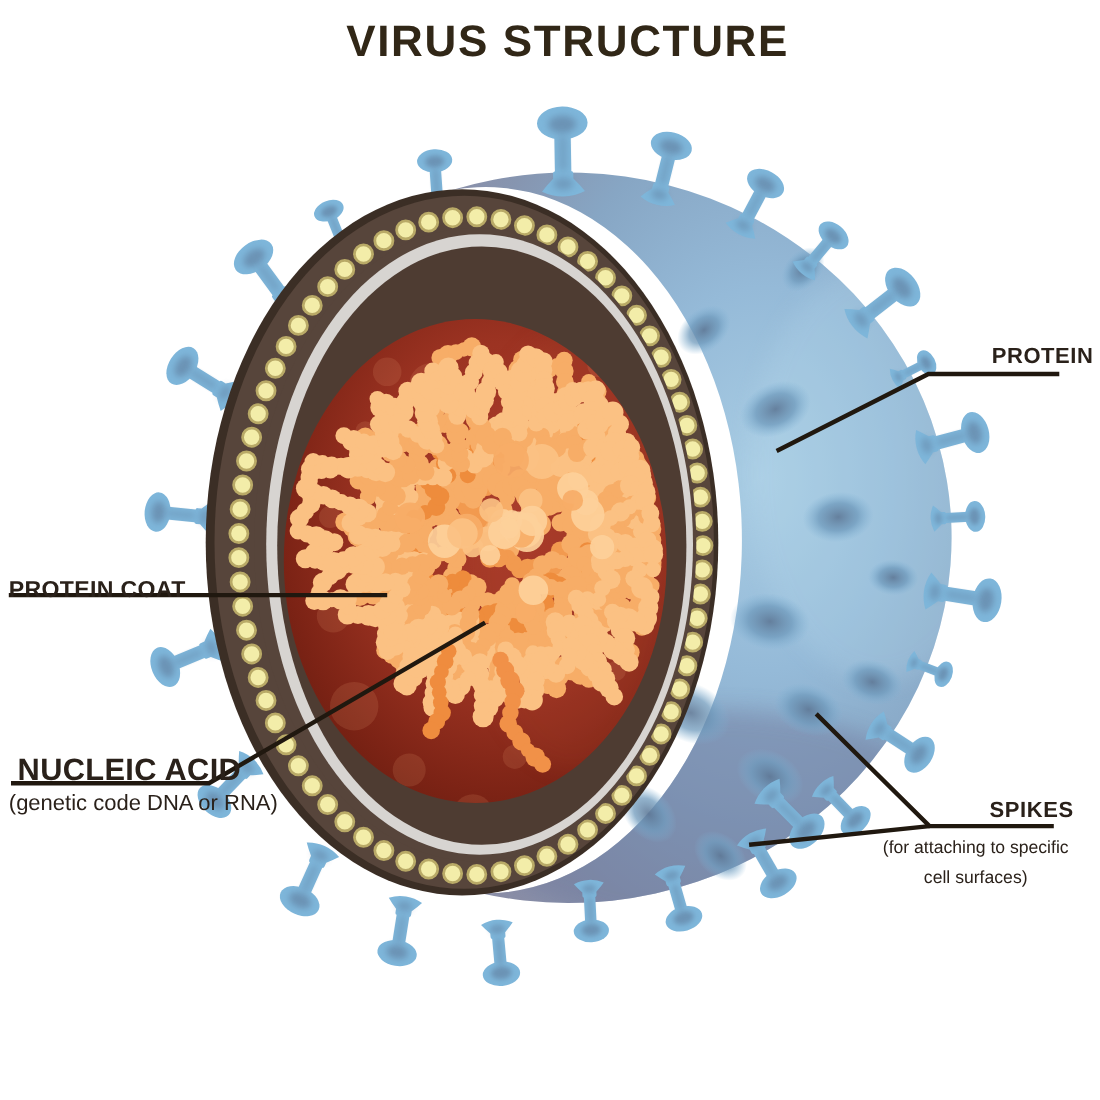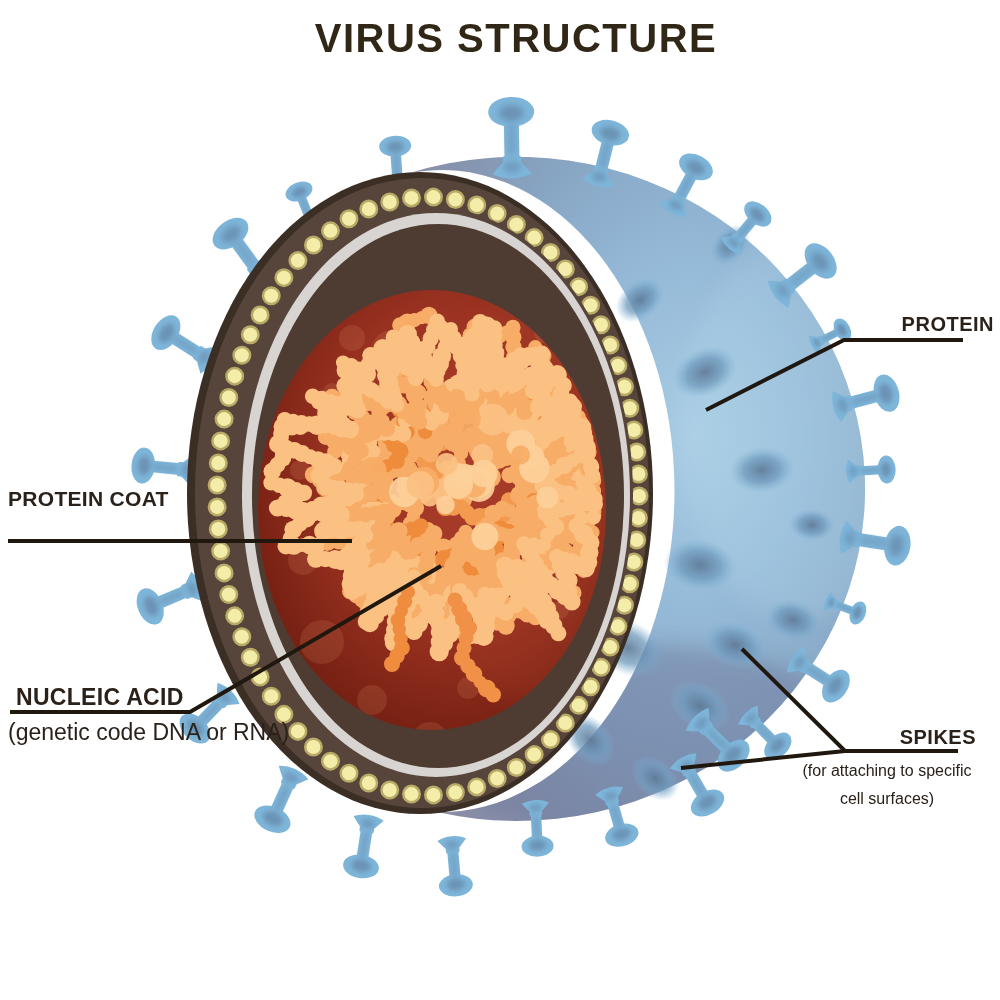--- a/index.html
+++ b/index.html
@@ -8,23 +8,23 @@
     font-family:"Liberation Sans","DejaVu Sans",sans-serif;
     padding-left:32px;
   }
   #art{position:absolute;left:0;top:0;width:1000px;height:1000px;}
   .lbl{position:absolute;color:var(--label-color,#2a211a);white-space:nowrap;}
   #title{
     left:0;right:0;top:16px;text-align:center;
     font-size:40px;font-weight:700;letter-spacing:1.5px;color:var(--title-color,#312717);
   }
   #lbl-envelope{right:38px;top:313px;font-size:20px;font-weight:700;letter-spacing:.5px;}
-  #lbl-protein{left:8px;top:487px;font-size:21px;font-weight:700;letter-spacing:.3px;}
-  #lbl-nucleic{left:16px;top:684px;font-size:23px;font-weight:700;letter-spacing:.3px;}
-  #lbl-nucleic-sub{left:8px;top:719px;font-size:23px;font-weight:400;}
+  #lbl-protein{left:8px;top:525px;font-size:21px;font-weight:700;letter-spacing:.3px;}
+  #lbl-nucleic{left:16px;top:684px;font-size:28px;font-weight:700;letter-spacing:.3px;}
+  #lbl-nucleic-sub{left:8px;top:719px;font-size:20px;font-weight:400;}
   #lbl-spikes{right:56px;top:726px;font-size:20px;font-weight:700;letter-spacing:.5px;margin-left:15px;}
   #lbl-spikes-sub{right:15px;top:757px;font-size:16px;font-weight:400;text-align:center;line-height:28px;white-space:normal;width:260px;}
   #lbl-spikes-sub span{display:block;}
 </style>
 </head>
 <body>
 
 <div id="stage" style="--title-color: #312717; --label-color: #2a211a;">
 
   <svg id="art" viewBox="0 0 1000 1000" style="--line: #20180f; --membrane: #57453b; --edge-brown: #3b2e25; --bead: #f3eda9; --bead-edge: #b9aa67; --gray: #d7d4d1; --capsid: #4e3c32;">

